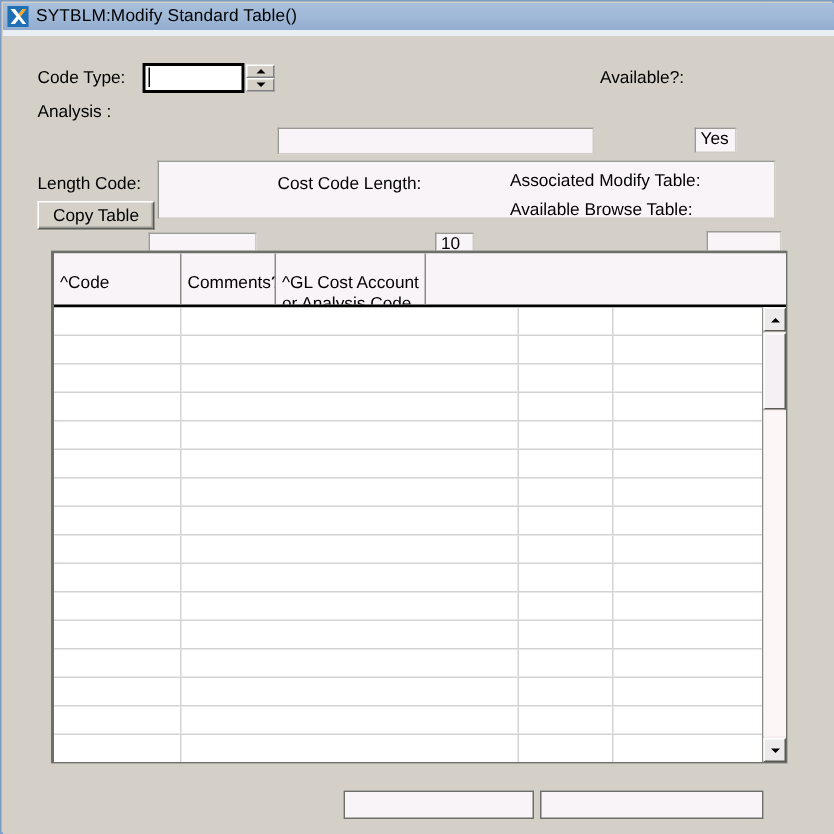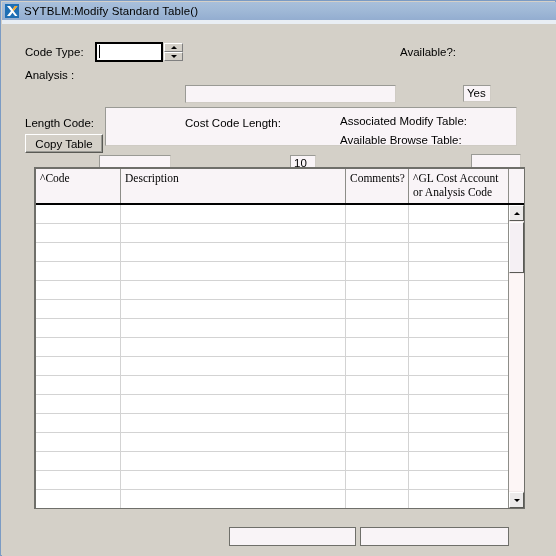--- a/index.html
+++ b/index.html
@@ -168,25 +168,24 @@
     background: #f9f4f7;
     border-bottom: 2px solid #000;
     box-sizing: border-box;
     display: flex;
   }
   .hcell {
     box-sizing: border-box;
     border-right: 1px solid #8d8d88;
     font-size: 11.5px;
     color: #000;
-    padding: 3px 3px 0 4px;
+    padding: 14px 3px 0 4px;
     line-height: 13.5px;
     overflow: hidden;
     white-space: pre-line;
-    font-family: Liberation Serif, serif;
   }
   .hcell:last-child { border-right: none; }
   .grid-body {
     position: absolute;
     left: 0; top: 36px;
     right: 0; bottom: 0;
     overflow: hidden;
     background: #fff;
   }
   .grow {
@@ -304,21 +303,20 @@
 
     <span class="lbl" style="left:338px; top:110px;">Available Browse Table:</span>
     <div class="fld" style="left:469px; top:107px; width:50px; height:16px;"></div>
 
     <div class="btn" style="left:23px; top:110px; width:78px; height:19px;">Copy Table</div>
 
     <div class="grid">
 
       <div class="grid-head">
         <div class="hcell" style="width:85px;">^Code</div>
-        <div class="hcell" style="width:225px;">Description</div>
         <div class="hcell" style="width:63px;">Comments?</div>
         <div class="hcell" style="width:100px;">^GL Cost Account
 or Analysis Code</div>
         <div class="hcell" style="flex:1 1 auto;"></div>
       </div>
 
       <div class="grid-body" id="grid-body">
           <div class="grow">
             <div class="gcell" style="width: 85px;"></div>
             <div class="gcell" style="width: 225px;"></div>

